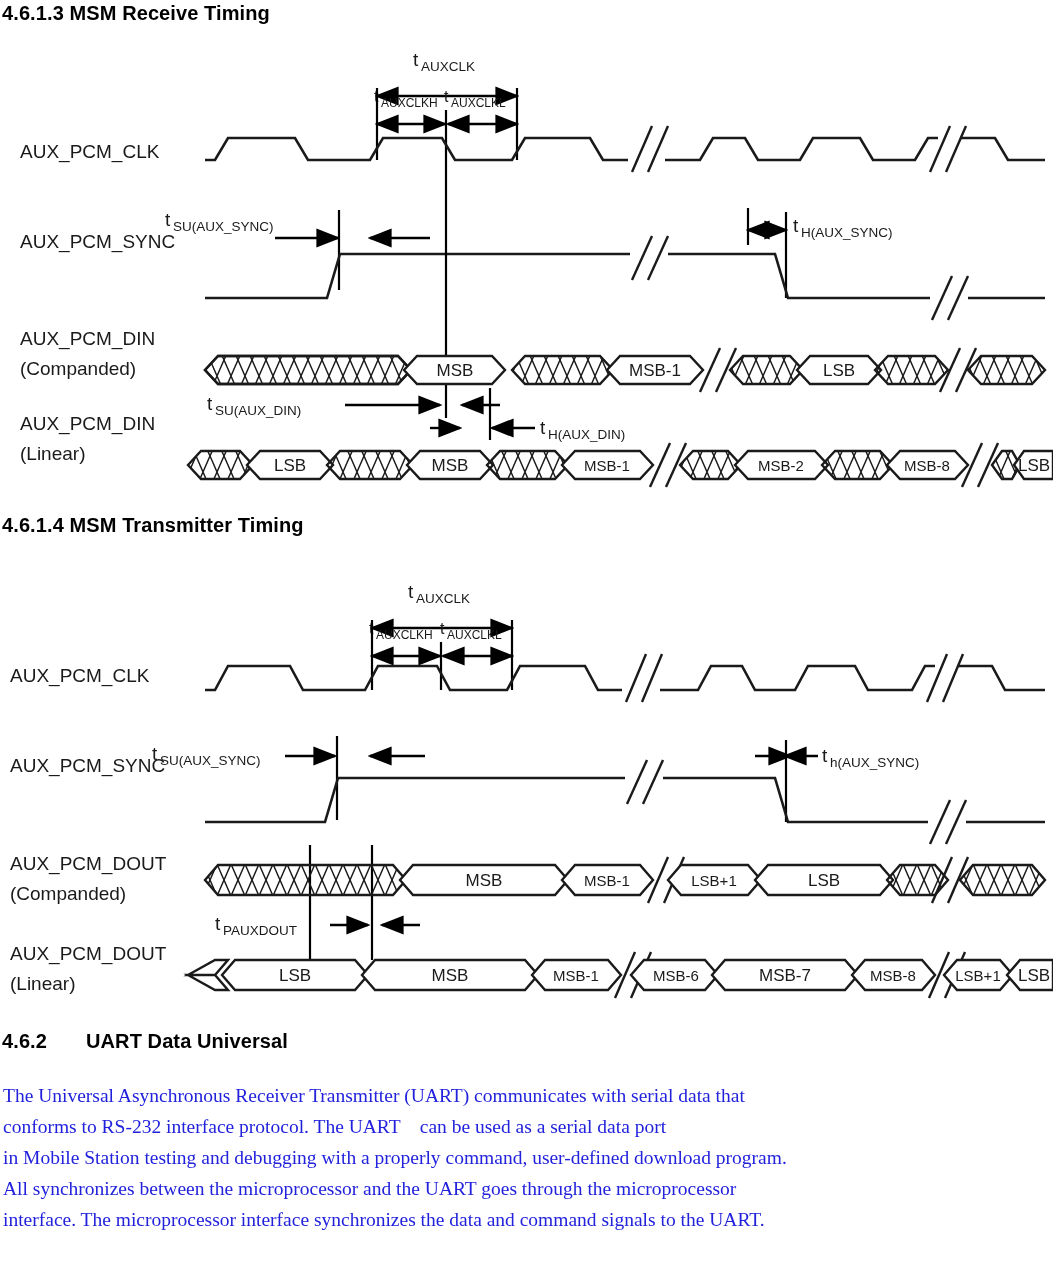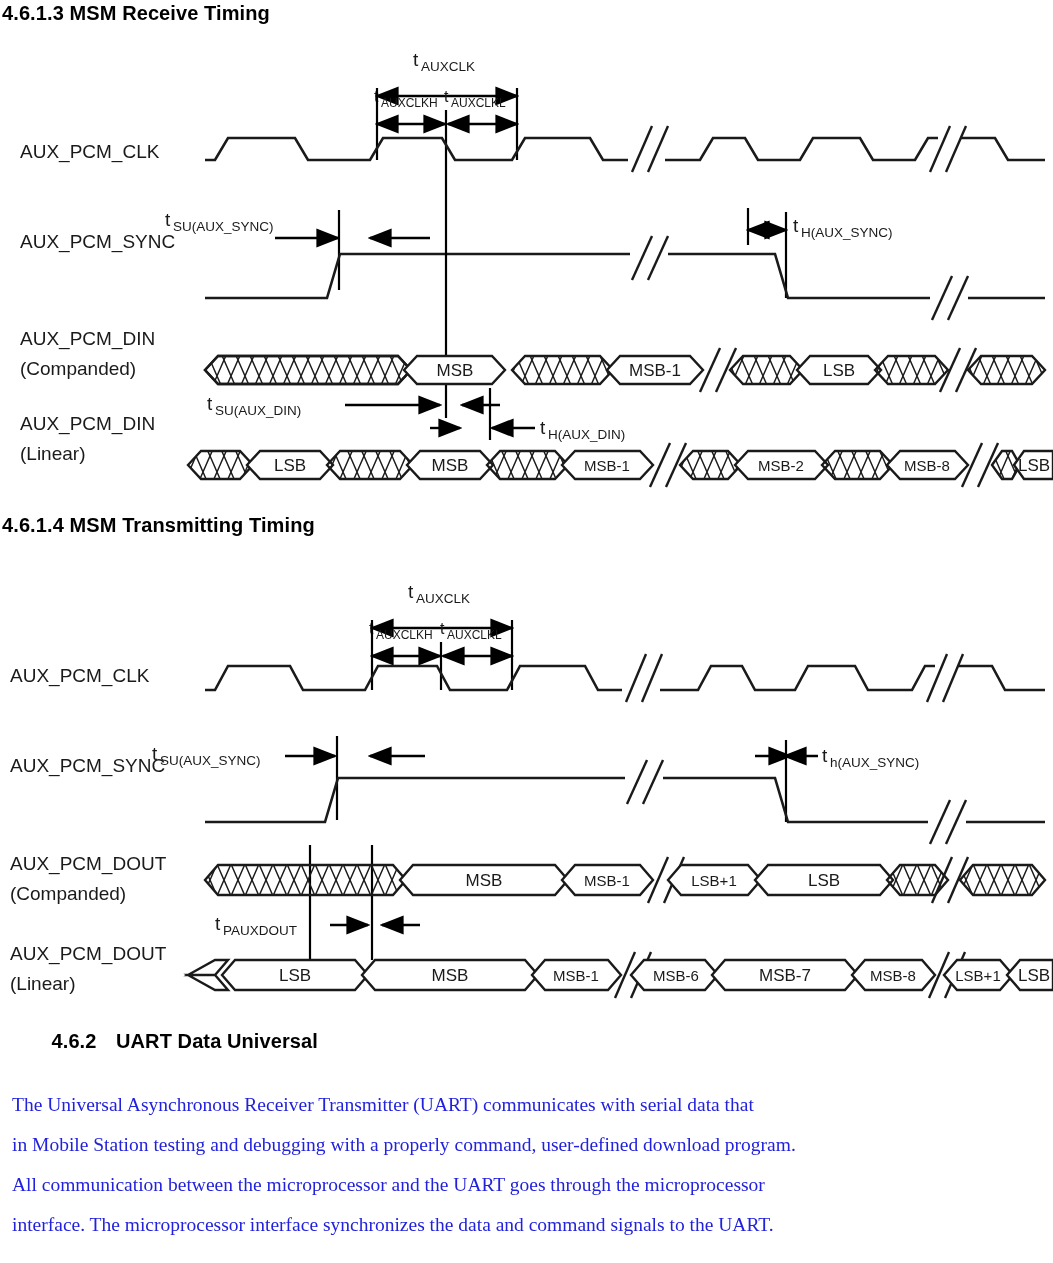--- a/index.html
+++ b/index.html
@@ -21,41 +21,40 @@
     height: 1263px;
   }
   h2.section-heading {
     font-family: "Liberation Sans", sans-serif;
     font-weight: bold;
     font-size: 20px;
     margin: 0;
     padding: 0;
     letter-spacing: 0.1px;
     color: #000;
-    text-align: center;
   }
   .heading-1 { position: absolute; left: 2px; top: 2px; }
   .heading-2 { position: absolute; left: 2px; top: 514px; }
   .heading-3 { position: absolute; left: 2px; top: 1030px; font-size: 21px; }
-  .heading-3 .num { display: inline-block; min-width: 84px; margin-left: 30px; }
+  .heading-3 .num { display: inline-block; min-width: 84px; }
 
   .figure-1 { position: absolute; left: 0px; top: 40px; width: 1053px; height: 460px; }
   .figure-2 { position: absolute; left: 0px; top: 560px; width: 1053px; height: 450px; }
 
   .body-text {
     position: absolute;
     left: 3px;
     top: 1080px;
     width: 1040px;
     color: #2222dd;
     font-family: "Liberation Serif", serif;
     font-size: 19.5px;
     line-height: 31px;
   }
-  .body-text p { margin: 9px; padding: 0; white-space: pre; }
+  .body-text p { margin: 0; padding: 0; white-space: pre; }
 
   svg { display: block; }
   .wf { fill: none; stroke: #1a1a1a; stroke-width: 2.6; stroke-linejoin: miter; }
   .bus { fill: #ffffff; stroke: #1a1a1a; stroke-width: 2.4; }
   .hatchline { stroke: #1a1a1a; stroke-width: 1.5; fill: none; }
   .vline { stroke: #000000; stroke-width: 2.2; }
   .arrowline { stroke: #000000; stroke-width: 2.4; fill: none; }
   .brk { stroke: #1a1a1a; stroke-width: 2.4; fill: none; }
   .siglabel {
     font-family: "Liberation Sans", sans-serif;
@@ -256,21 +255,21 @@
         </g>
         <path class="bus" style="fill:url(#hatchA)" d="M992,425 L1002,411 L1012,411 L1020,425 L1012,439 L1002,439 z"></path>
         <path class="bus" d="M1014,425 L1024,411 L1053,411 L1053,439 L1024,439 z"></path>
         <text class="buslabel" x="1034" y="431">LSB</text>
       </g>
 
       <text class="fignum" x="895" y="475">096-008</text>
     </svg>
   </div>
 
-  <h2 class="section-heading heading-2">4.6.1.4 MSM Transmitting Timing</h2>
+  <h2 class="section-heading heading-2">4.6.1.4 MSM Transmitter Timing</h2>
 
   <div class="figure-2">
     <svg width="1053" height="450" viewBox="0 0 1053 450" xmlns="http://www.w3.org/2000/svg">
       <defs>
         <marker id="ah2" markerWidth="10" markerHeight="8" refX="9" refY="4" orient="auto">
           <path d="M0,0 L10,4 L0,8 z" fill="#000"></path>
         </marker>
         <marker id="ah2s" markerWidth="10" markerHeight="8" refX="1" refY="4" orient="auto">
           <path d="M10,0 L0,4 L10,8 z" fill="#000"></path>
         </marker>
@@ -407,18 +406,19 @@
       </g>
     </svg>
   </div>
 
   <h2 class="section-heading heading-3">
     <span class="num">4.6.2</span><span>UART Data Universal</span>
   </h2>
 
   <div class="body-text">
     <p>The Universal Asynchronous Receiver Transmitter (UART) communicates with serial data that</p>
+    <p>conforms to RS-232 interface protocol. The UART    can be used as a serial data port</p>
     <p>in Mobile Station testing and debugging with a properly command, user-defined download program.</p>
-    <p>All communication between the microprocessor and the UART goes through the microprocessor</p>
+    <p>All synchronizes between the microprocessor and the UART goes through the microprocessor</p>
     <p>interface. The microprocessor interface synchronizes the data and command signals to the UART.</p>
   </div>
 
 </div>
 
 </body></html>

